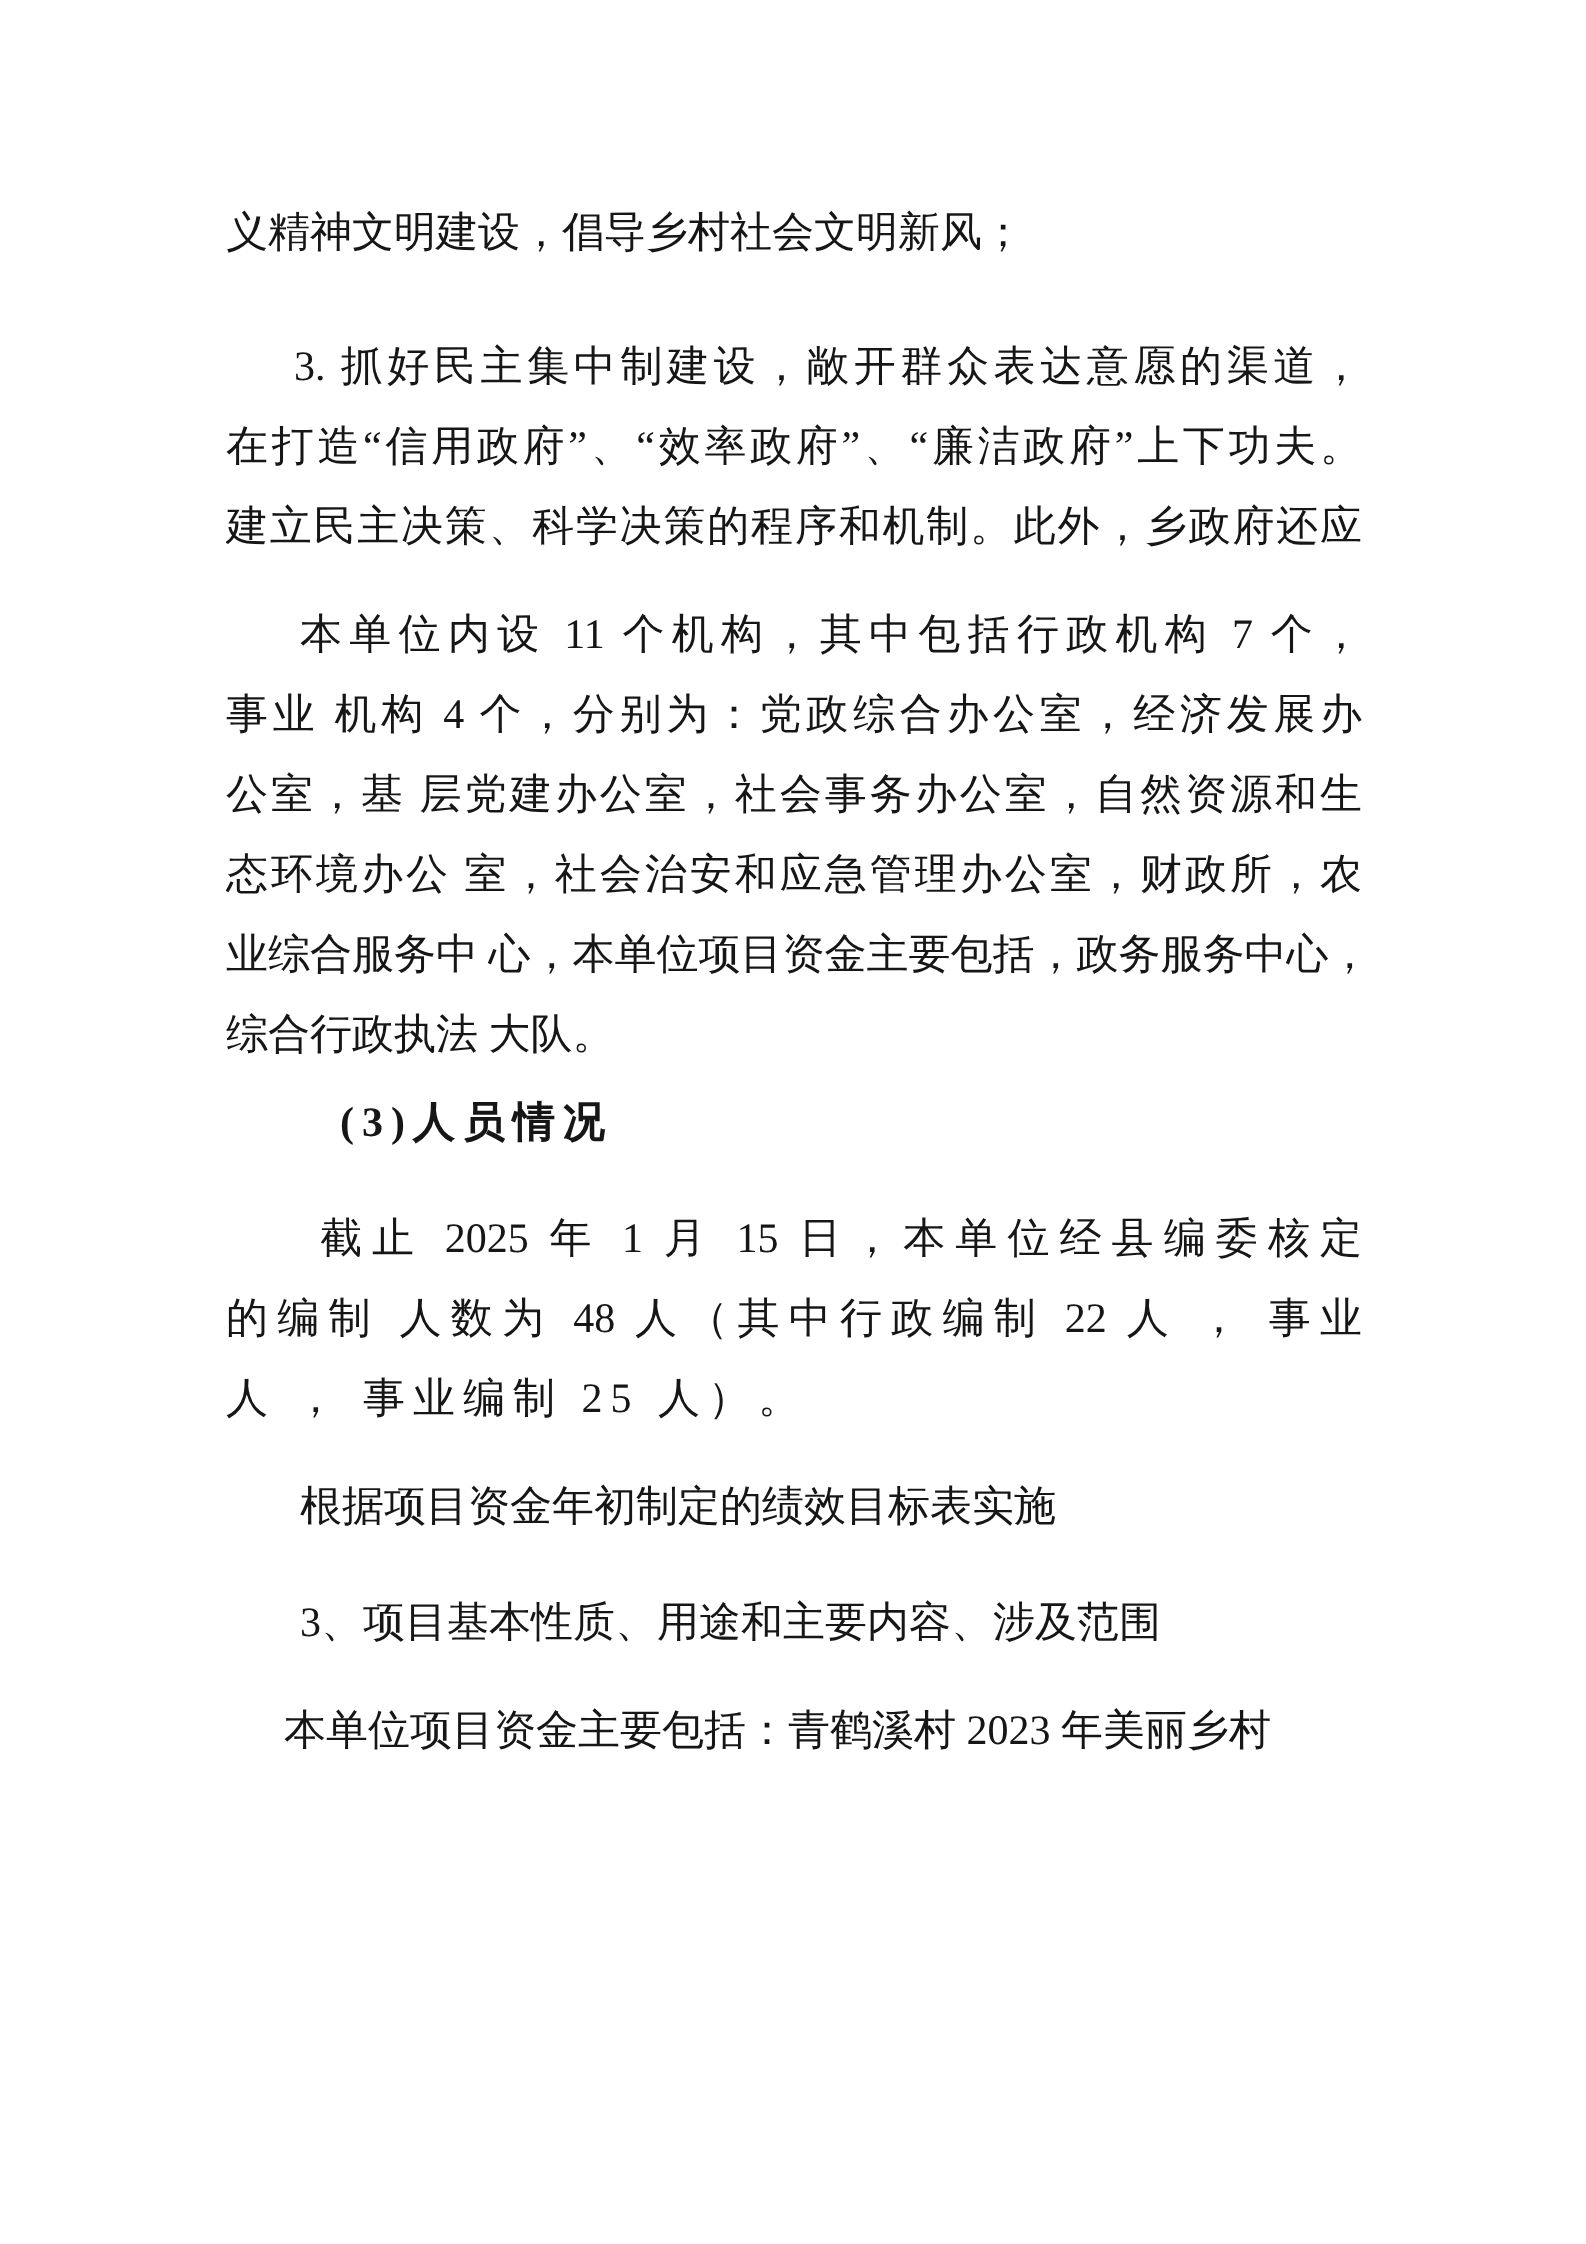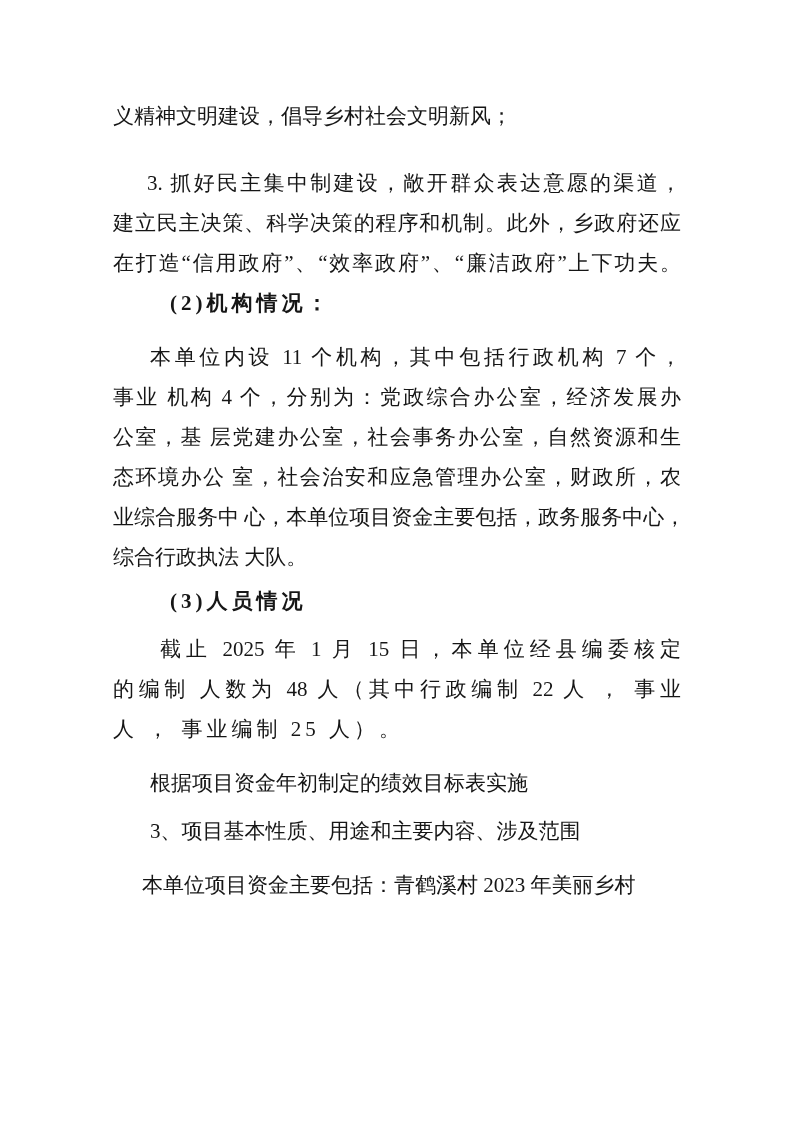--- a/index.html
+++ b/index.html
@@ -30,21 +30,21 @@
   .i34 { padding-left: 34px; }
   .i37 { padding-left: 37px; }
   .i47 { padding-left: 47px; }
   .i57 { padding-left: 57px; }
   
   .ls4 { letter-spacing: 4px; }
   
   .mt0  { margin-top: 0; }
   .mt4  { margin-top: 4px; }
   .mt14 { margin-top: 14px; }
-  .mt18 { margin-top: 8px; }
+  .mt18 { margin-top: 18px; }
   .mt27 { margin-top: 27px; }
   .heading .ln {
     font-weight: bold;
     letter-spacing: 4px;
   }
   .pageno {
     position: absolute;
     top: 1036px;
     left: 0;
     width: 786px;
@@ -59,27 +59,24 @@
 
 <div class="page">
   <div class="content">
 
     <div class="para mt0">
       <div class="ln">义精神文明建设，倡导乡村社会文明新风；</div>
     </div>
 
     <div class="para mt27">
       <div class="ln j i34">3. 抓好民主集中制建设，敞开群众表达意愿的渠道，</div>
+      <div class="ln j">在打造“信用政府”、“效率政府”、“廉洁政府”上下功夫。</div>
       <div class="ln j">建立民主决策、科学决策的程序和机制。此外，乡政府还应</div>
-      <div class="ln j">在打造“信用政府”、“效率政府”、“廉洁政府”上下功夫。</div>
     </div>
 
-    <div class="para heading mt0">
-      <div class="ln i57">(2)机构情况：</div>
-    </div>
 
     <div class="para mt14">
       <div class="ln j i37">本单位内设 11 个机构，其中包括行政机构 7 个，</div>
       <div class="ln j">事业 机构 4 个，分别为：党政综合办公室，经济发展办</div>
       <div class="ln j">公室，基 层党建办公室，社会事务办公室，自然资源和生</div>
       <div class="ln j">态环境办公 室，社会治安和应急管理办公室，财政所，农</div>
       <div class="ln j">业综合服务中 心，本单位项目资金主要包括，政务服务中心，</div>
       <div class="ln">综合行政执法 大队。</div>
     </div>
 

